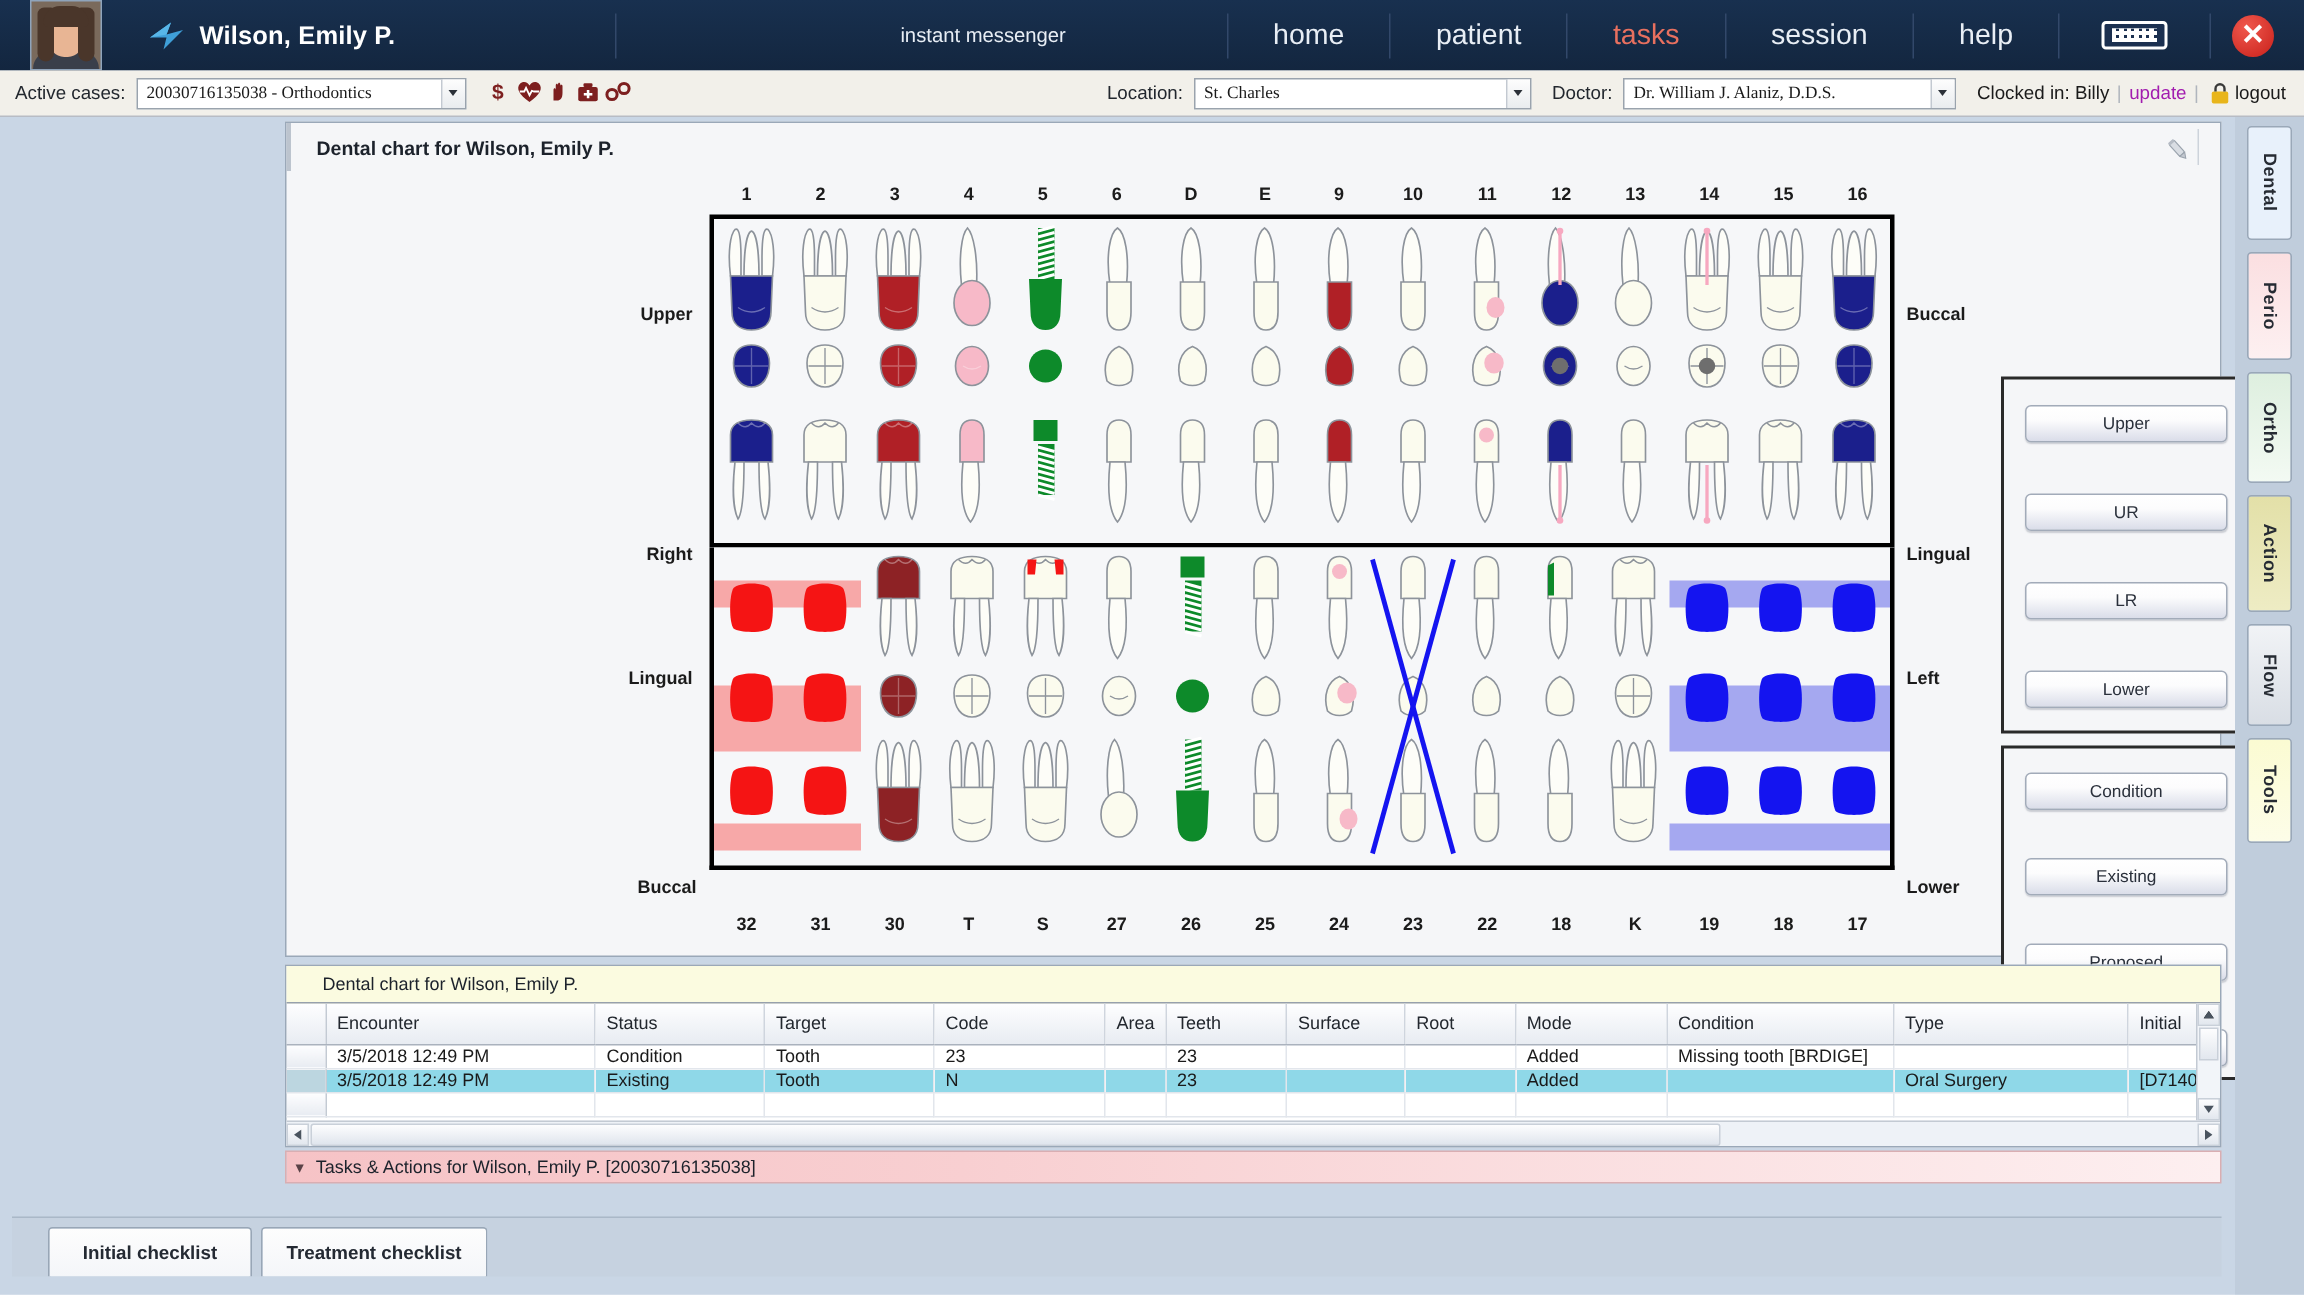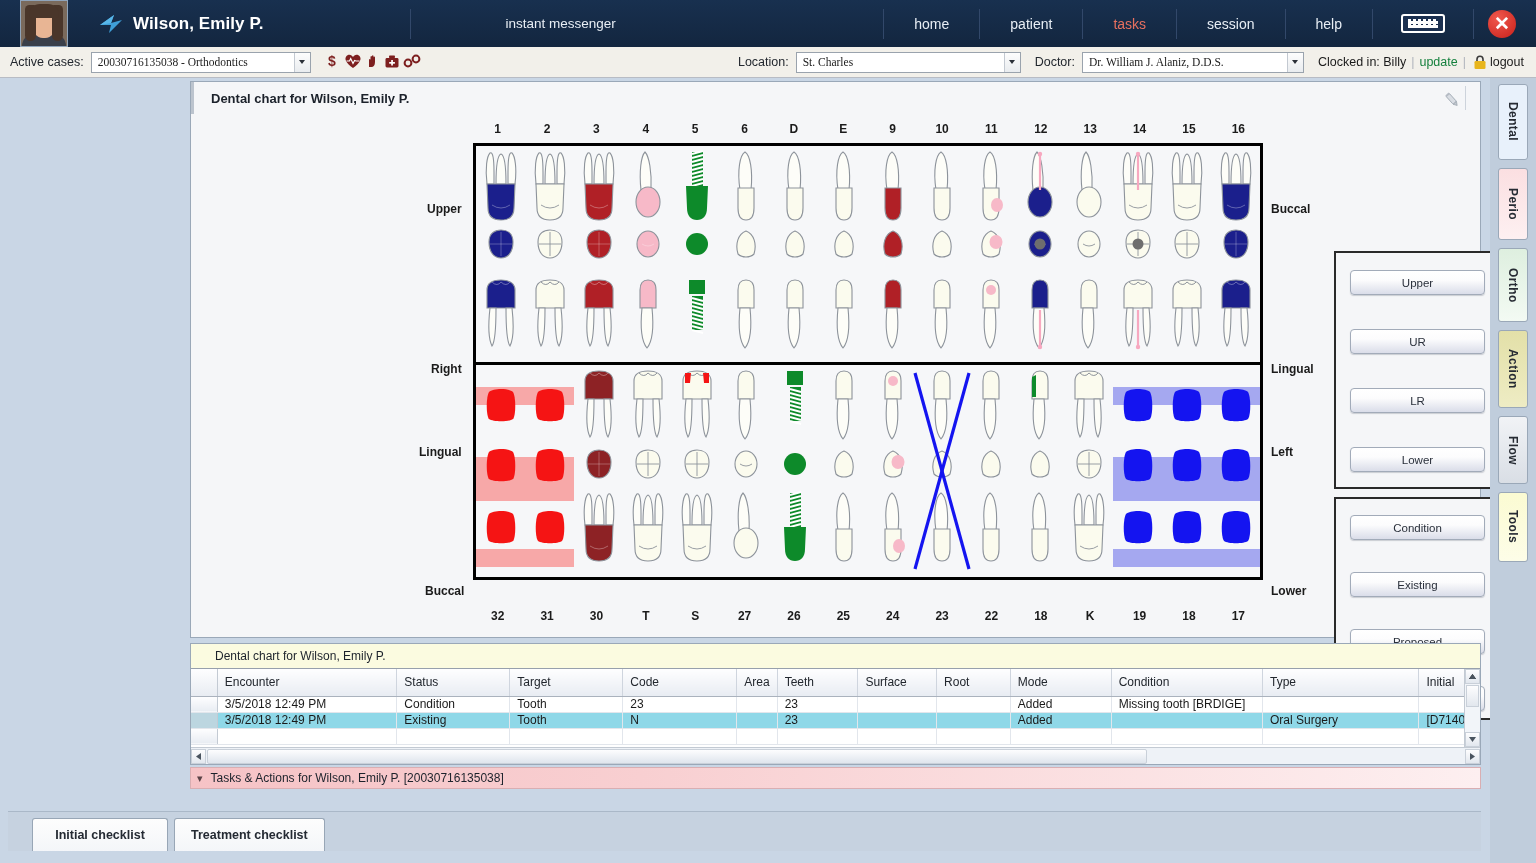--- a/index.html
+++ b/index.html
@@ -45,25 +45,25 @@
   .logo-bird {
     margin-left:30px; width:26px; height:26px; flex:0 0 auto;
   }
   .pt-name {
     color:#ffffff; font-size:17px; font-weight:bold; margin-left:9px;
     white-space:nowrap; letter-spacing:0.1px;
   }
   .top-sep { width:1px; height:30px; background:#32486a; }
   .top-spacer-a { width:146px; }
   .im-label {
-    color:#e8eef5; font-size:13.5px; width:300px; text-align:center;
+    color:#e8eef5; font-size:13.5px; width:300px; text-align:right;
   }
   .topnav { display:flex; align-items:center; margin-left:auto; }
   .topnav .item {
-    color:#e8eef5; font-size:14px; padding:0 30px; cursor:pointer;
+    color:#e8eef5; font-size:19px; padding:0 30px; cursor:pointer;
     white-space:nowrap;
   }
   .topnav .item.active { color:#e8705f; }
   .kbd-btn {
     width:44px; height:19px; border:2px solid #ffffff; border-radius:3px;
     background:#1b3050; margin:0 28px; display:flex; align-items:center;
     justify-content:center; cursor:pointer;
   }
   .kbd-btn .kgrid {
     width:30px; height:9px;
@@ -100,21 +100,21 @@
   }
   .sel .arw i {
     border-left:3.5px solid transparent; border-right:3.5px solid transparent;
     border-top:4px solid #2b3038; display:block;
   }
   .case-sel { width:220px; }
   .loc-sel { width:225px; }
   .doc-sel { width:222px; }
   .mini-icons { display:flex; align-items:center; gap:3px; margin-left:16px; }
   .clocked { margin-left:auto; color:#1a1a1a; font-size:12.5px; white-space:nowrap;}
-  .muted { color:#15803d;text-align:right; }
+  .muted { color:#a21caf;text-align:right; }
   .pipe { color:#b0b5bd; margin:0 5px; }
   .logout-wrap { display:flex; align-items:center; margin-right:12px; margin-left:2px;}
 
   
   .workspace {
     position:absolute; left:0; top:78px; width:1536px; height:785px;
     background:#c9d6e5;
   }
   .leftpanel {
     position:absolute; left:8px; top:3px; width:177px; height:725px;

